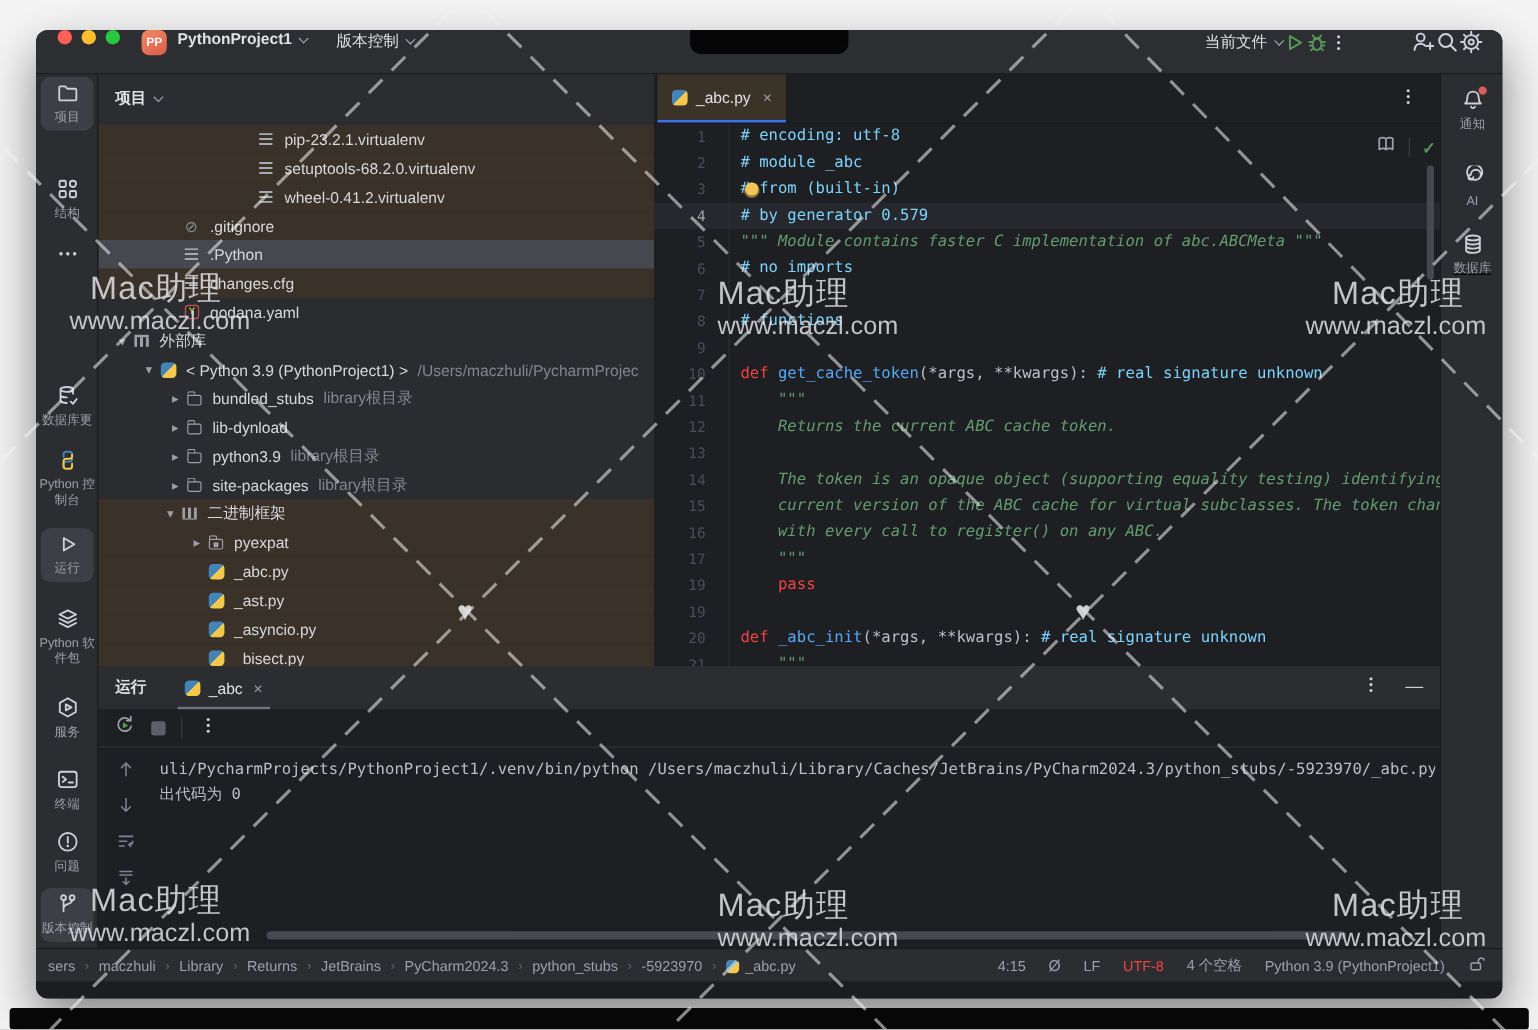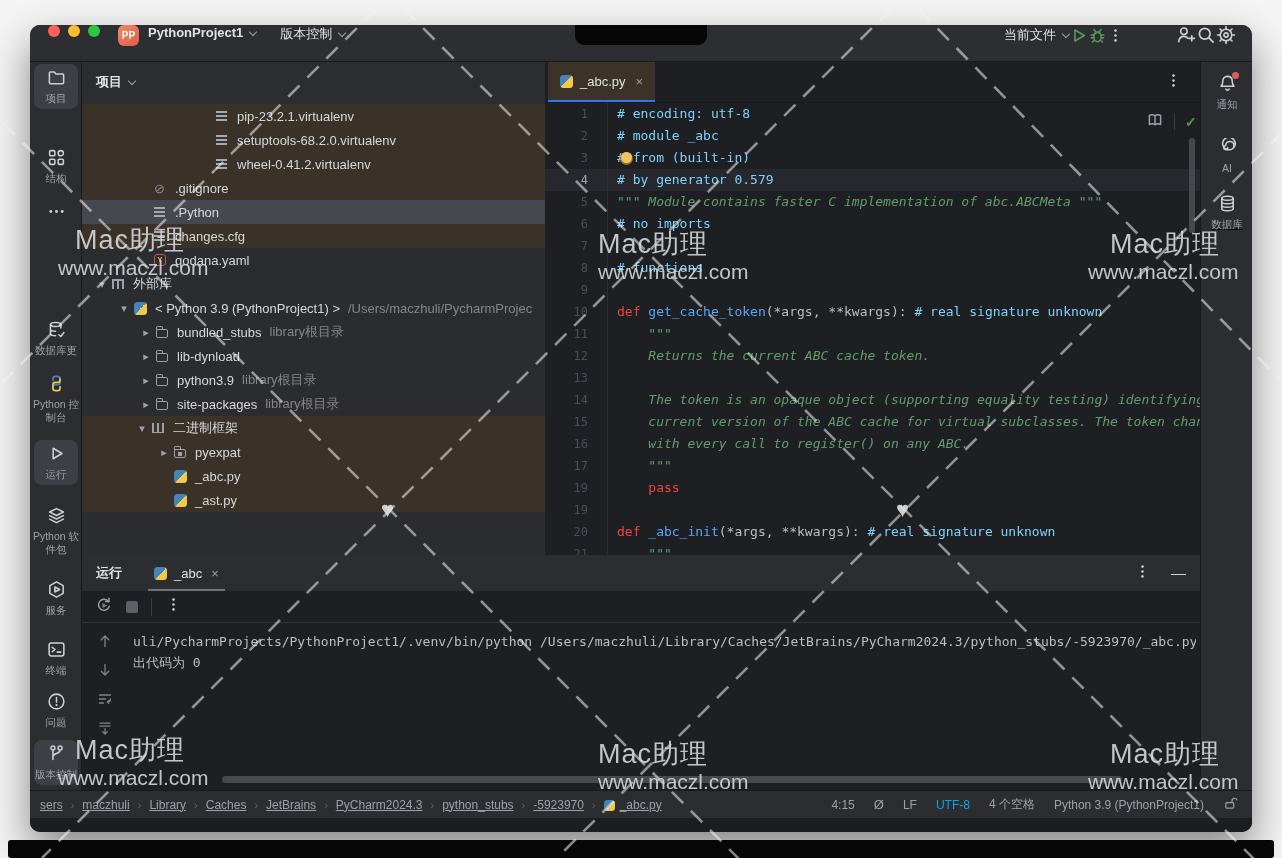--- a/index.html
+++ b/index.html
@@ -112,24 +112,24 @@
   .console { position:relative; height:167px; }
   .con-gutter { position:absolute; left:8px; top:10px; width:30px; display:flex; flex-direction:column; gap:9px; align-items:center; }
   .con-body { position:absolute; left:51px; top:8px; right:4px; bottom:16px; overflow:hidden;
               font-family:"DejaVu Sans Mono", monospace; font-size:13px; line-height:21px; color:#bcbec4; white-space:pre; }
   .hscroll { position:absolute; left:140px; bottom:7px; width:900px; height:7px; background:#47494e; border-radius:4px; }
 
   
   .statusbar { position:absolute; left:0; top:765px; width:1222px; height:28px; background:#2b2d30;
                border-top:1px solid #191a1d; display:flex; align-items:center; font-size:12px; color:#9da0a8; }
   .crumbs { display:flex; align-items:center; margin-left:8px; white-space:nowrap; overflow:hidden; }
-  .crumb { padding:0 2px;text-decoration:underline; }
+  .crumb { padding:0 2px; }
   .crumb-sep { color:#62666d; margin:0 6px; font-size:11px; }
   .sb-right { margin-left:auto; display:flex; align-items:center; gap:19px; margin-right:14px; white-space:nowrap; }
-  .sb-dim { color:#0ea5e9; }
+  .sb-dim { color:#ef4444; }
   .sb-slash { font-size:13px; color:#9da0a8; }
   .footer-strip { position:absolute; left:0; top:793px; width:1222px; height:14px; background:#1b1d20; }
 
   
   .overlay { position:absolute; inset:0; pointer-events:none; z-index:40; }
   .wm-b { position:absolute; font-size:27px; color:rgba(218,220,222,.88); letter-spacing:1px; }
   .wm-u { position:absolute; font-size:21px; color:rgba(218,220,222,.88); }
   .wm-heart { position:absolute; font-size:22px; color:rgba(224,226,228,.9); }
 </style>
 </head>
@@ -421,20 +421,32 @@
             <span class="ticon">
               <span class="ic-py"></span>
             </span>
             <span class="tlabel">_abc.py</span>
           </div>
           <div class="tree-row brown" style="top: 386px; padding-left: 92px;">
             <span class="ticon">
               <span class="ic-py"></span>
             </span>
             <span class="tlabel">_ast.py</span>
+          </div>
+          <div class="tree-row brown" style="top: 410px; padding-left: 92px;">
+            <span class="ticon">
+              <span class="ic-py"></span>
+            </span>
+            <span class="tlabel">_asyncio.py</span>
+          </div>
+          <div class="tree-row brown" style="top: 434px; padding-left: 92px;">
+            <span class="ticon">
+              <span class="ic-py"></span>
+            </span>
+            <span class="tlabel">_bisect.py</span>
           </div>
         </div>
     </div>
 
     <div class="editor">
       <div class="tabbar">
         <div class="etab">
           <span class="ic-py"></span>
           <span>_abc.py</span>
           <span class="close">×</span>
@@ -557,21 +569,21 @@
     </div>
 
     <div class="statusbar">
       <div class="crumbs" id="crumbs">
           <span class="crumb">sers</span>
           <span class="crumb-sep">›</span>
           <span class="crumb">maczhuli</span>
           <span class="crumb-sep">›</span>
           <span class="crumb">Library</span>
           <span class="crumb-sep">›</span>
-          <span class="crumb">Caches</span>
+          <span class="crumb">Returns</span>
           <span class="crumb-sep">›</span>
           <span class="crumb">JetBrains</span>
           <span class="crumb-sep">›</span>
           <span class="crumb">PyCharm2024.3</span>
           <span class="crumb-sep">›</span>
           <span class="crumb">python_stubs</span>
           <span class="crumb-sep">›</span>
           <span class="crumb">-5923970</span>
           <span class="crumb-sep">›</span>
           <span class="crumb"><span class="ic-py" style="display:inline-block;vertical-align:-2px;margin-right:5px;width:11px;height:11px"></span><span>_abc.py</span></span>

